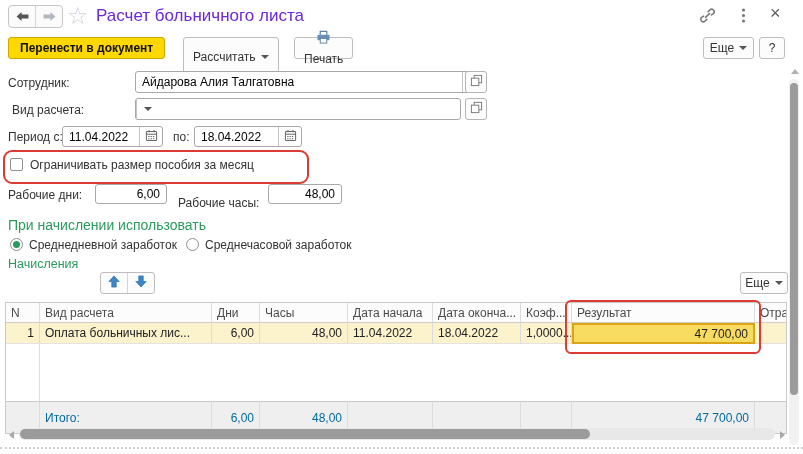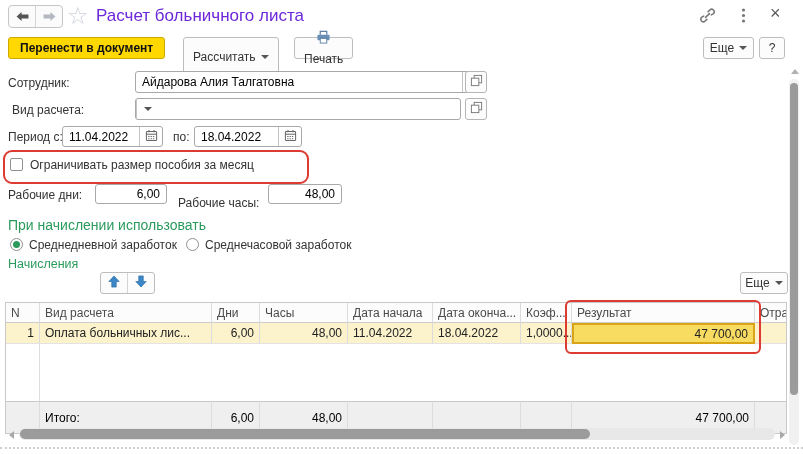--- a/index.html
+++ b/index.html
@@ -34,21 +34,21 @@
     box-sizing:border-box;font-size:12px;}
   .trow{display:grid;grid-template-columns:34px 172px 48px 88px 85px 88px 51px 183px 1fr;}
   .tcell{padding:0 5px;border-right:1px solid #dcdcdc;white-space:nowrap;overflow:hidden;
     display:flex;align-items:center;box-sizing:border-box;}
   .tcell:last-child{border-right:none;}
   .thead .tcell{height:20px;color:#4b4b4b;background:#fcfcfc;border-bottom:1px solid #cdcdcd;}
   .tdata .tcell{height:21px;background:#fcf3cd;border-bottom:1px solid #e3e3e3;color:#222;}
   .num{justify-content:flex-end;}
   .sel-cell{border:2px solid #d9a516 !important;background:#f8dc62 !important;}
   .tfill{height:57px;background:#fff;position:relative;}
-  .ttotal .tcell{height:32px;background:#efefef;border-top:1px solid #c9c9c9;color:#000000;}
+  .ttotal .tcell{height:32px;background:#efefef;border-top:1px solid #c9c9c9;color:#0369a1;}
   .scroll-thumb{background:#9b9b9b;border-radius:5px;position:absolute;}
   .tri-up{width:0;height:0;border-left:4px solid transparent;border-right:4px solid transparent;
     border-bottom:5px solid #b0b0b0;}
   .tri-left{width:0;height:0;border-top:4px solid transparent;border-bottom:4px solid transparent;
     border-right:5px solid #a8a8a8;}
   .tri-right{width:0;height:0;border-top:4px solid transparent;border-bottom:4px solid transparent;
     border-left:5px solid #a8a8a8;}
 </style>
 </head>
 <body>

